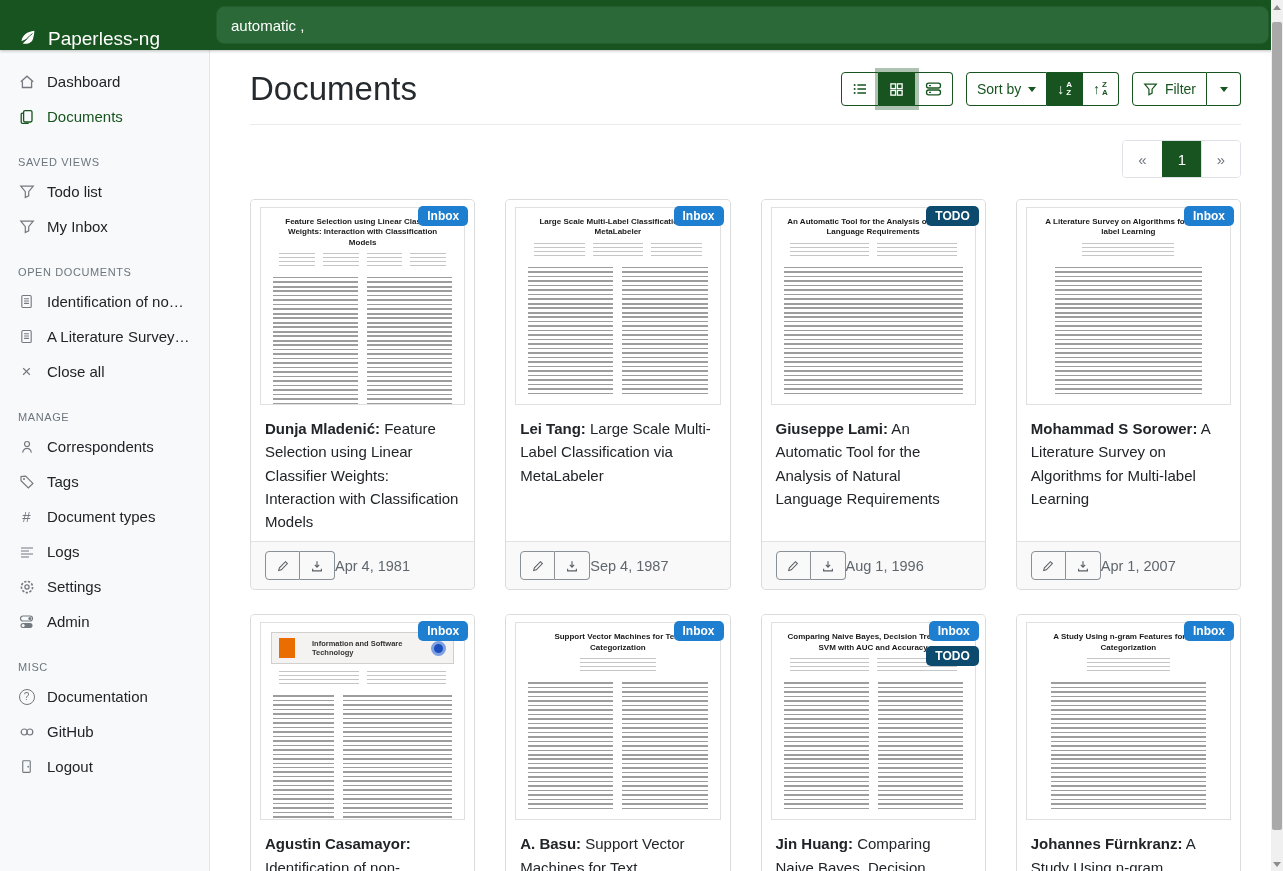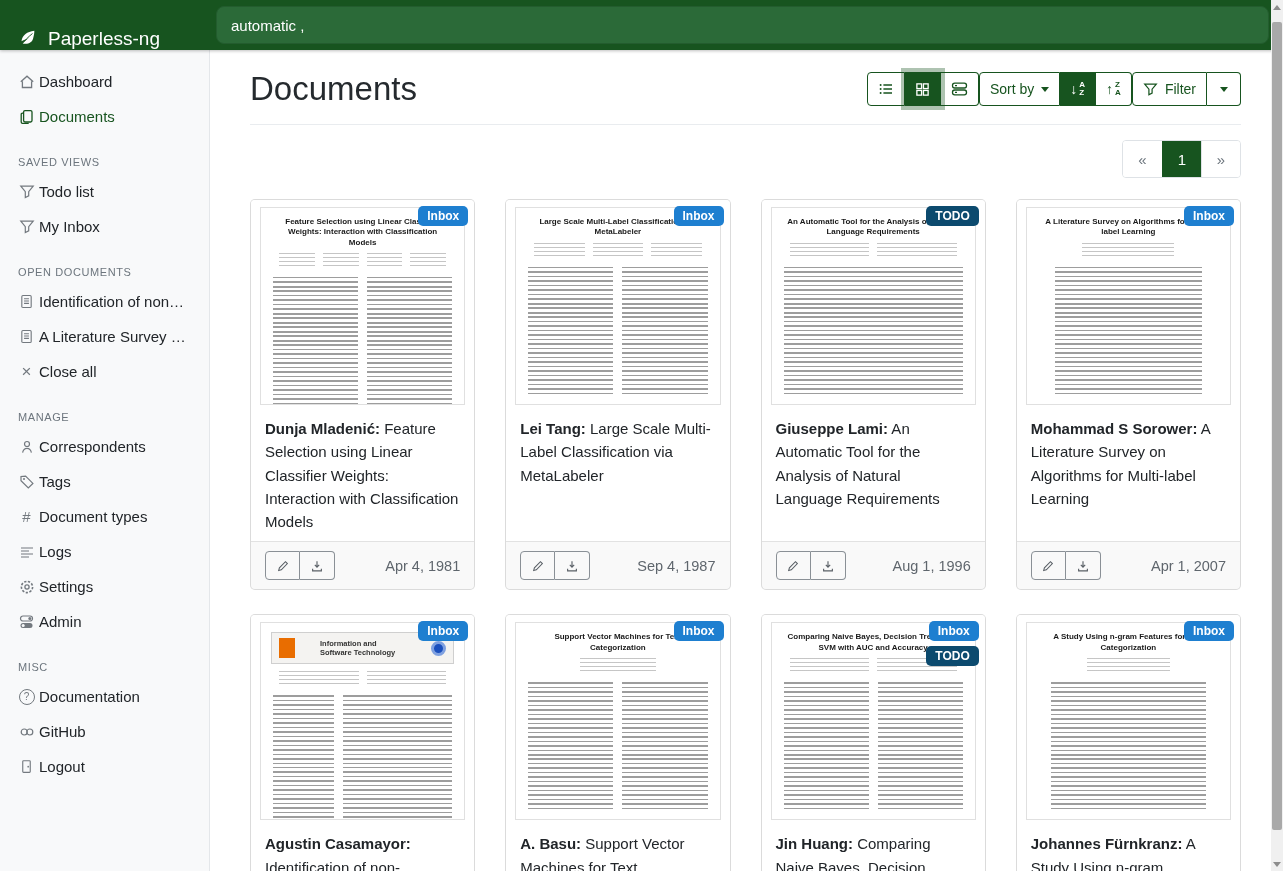--- a/index.html
+++ b/index.html
@@ -14,38 +14,38 @@
   .brand-name { color:#fff; font-size:19px; }
   .leaf { width:22px; height:22px; }
   .search-wrap { flex:1; padding:0 14px 0 6px; }
   .search-input { width:100%; height:38px; background:#2b6a38; border:1px solid #235c2e;
     border-radius:8px; color:#fff; font-size:15px; padding:0 14px; outline:none;
     font-family:"Liberation Sans", sans-serif; }
 
   
   .sidebar { position:absolute; top:50px; left:0; bottom:0; width:210px;
     background:#f8f9fa; border-right:1px solid #e4e7ea; padding-top:14px; overflow:hidden; }
-  .side-item { display:flex; align-items:flex-start; gap:4px; padding:9px 18px;
+  .side-item { display:flex; align-items:flex-start; gap:12px; padding:9px 18px;
     font-size:15px; color:#212529; cursor:pointer; }
   .side-item .sicon { width:17px; height:17px; color:#73797f; flex:0 0 auto;
     display:flex; align-items:center; justify-content:center; font-size:15px; }
   .side-item.active, .side-item.active .sicon { color:#17541f; font-weight:400; }
   .side-head { font-size:11px; letter-spacing:.6px; color:#6c757d; text-transform:uppercase;
     padding:0 18px; margin:22px 0 6px; }
   .ellip { white-space:nowrap; overflow:hidden; text-overflow:ellipsis; max-width:150px; }
   .qmark { width:16px; height:16px; border:1.4px solid #73797f; border-radius:50%;
     font-size:10px; display:flex; align-items:center; justify-content:center; color:#73797f; }
   .hashg { font-size:15px; color:#73797f; }
 
   
   .content { position:absolute; top:50px; left:210px; right:12px; bottom:0;
     background:#fff; padding:20px 30px 0 40px; overflow:hidden; }
   .header-row { display:flex; align-items:center; justify-content:space-between; }
   .page-title { font-size:33px; font-weight:400; color:#252a2e; }
-  .toolbar { display:flex; gap:0; align-items:center; }
+  .toolbar { display:flex; gap:13px; align-items:center; }
 
   .btngrp { display:flex; }
   .tbtn { height:34px; min-width:34px; background:#fff; border:1px solid #17541f;
     color:#17541f; display:flex; align-items:center; justify-content:center;
     font-size:14px; padding:0 10px; cursor:pointer; position:relative; }
   .btngrp .tbtn + .tbtn { border-left:none; }
   .btngrp .tbtn:first-child { border-radius:4px 0 0 4px; }
   .btngrp .tbtn:last-child { border-radius:0 4px 4px 0; }
   .tbtn.active { background:#17541f; color:#fff; }
   .tbtn.focus-ring { box-shadow:0 0 0 4px rgba(23,84,31,.35); z-index:2; }
@@ -78,30 +78,30 @@
   .paper { position:relative; margin:7px 9px 0; height:198px; background:#fff;
     border:1px solid #e0e0e0; overflow:hidden; }
   .paper-title { font-weight:700; text-align:center; font-size:8px; line-height:1.3;
     margin:9px 14px 5px; color:#1a1a1a; }
   .paper-authors { display:flex; gap:8px; margin:0 18px 8px; }
   .paper-authors .au { flex:1; height:16px; opacity:.75;
     background:repeating-linear-gradient(#b2b2b2 0 1.5px, transparent 1.5px 4px); }
   .paper-cols { display:flex; gap:9px; margin:0 12px; }
   .pcol { flex:1; height:130px;
     background:repeating-linear-gradient(#9d9d9d 0 1.5px, transparent 1.5px 4.5px); }
-  .jband { display:flex; align-items:center; gap:25px; background:#f4f3f1;
+  .jband { display:flex; align-items:center; gap:17px; background:#f4f3f1;
     border:1px solid #cfcfcf; margin:9px 10px 7px; padding:5px 7px; }
   .jlogo { width:16px; height:20px; background:#e96d00; flex:0 0 auto; }
   .jtitle { font-size:7.5px; font-weight:700; color:#333; line-height:1.2; }
   .jdot { width:15px; height:15px; border-radius:50%; background:#1a4fbd;
     margin-left:auto; flex:0 0 auto; border:3px solid #7ea0e0; }
 
   .card-body { padding:12px 14px 8px; font-size:15px; line-height:1.55; min-height:110px; cursor:pointer; }
   .card-author { font-weight:700; }
-  .card-footer { margin-top:auto; display:flex; align-items:center; justify-content:space-between;
+  .card-footer { margin-top:auto; display:flex; align-items:center; justify-content:flex-start;
     padding:9px 14px; background:rgba(0,0,0,.025); border-top:1px solid rgba(0,0,0,.09); }
   .mini-grp { display:flex; }
   .mini-btn { width:35px; height:29px; background:transparent; border:1px solid #8a9096;
     color:#5a6066; display:flex; align-items:center; justify-content:center; cursor:pointer; }
   .mini-grp .mini-btn:first-child { border-radius:4px 0 0 4px; }
   .mini-grp .mini-btn:last-child { border-radius:0 4px 4px 0; border-left:none; }
   .doc-date { color:#5f666d; font-size:14.5px; }
 
   
   .scrollbar { position:absolute; top:0; right:0; width:12px; height:871px;

